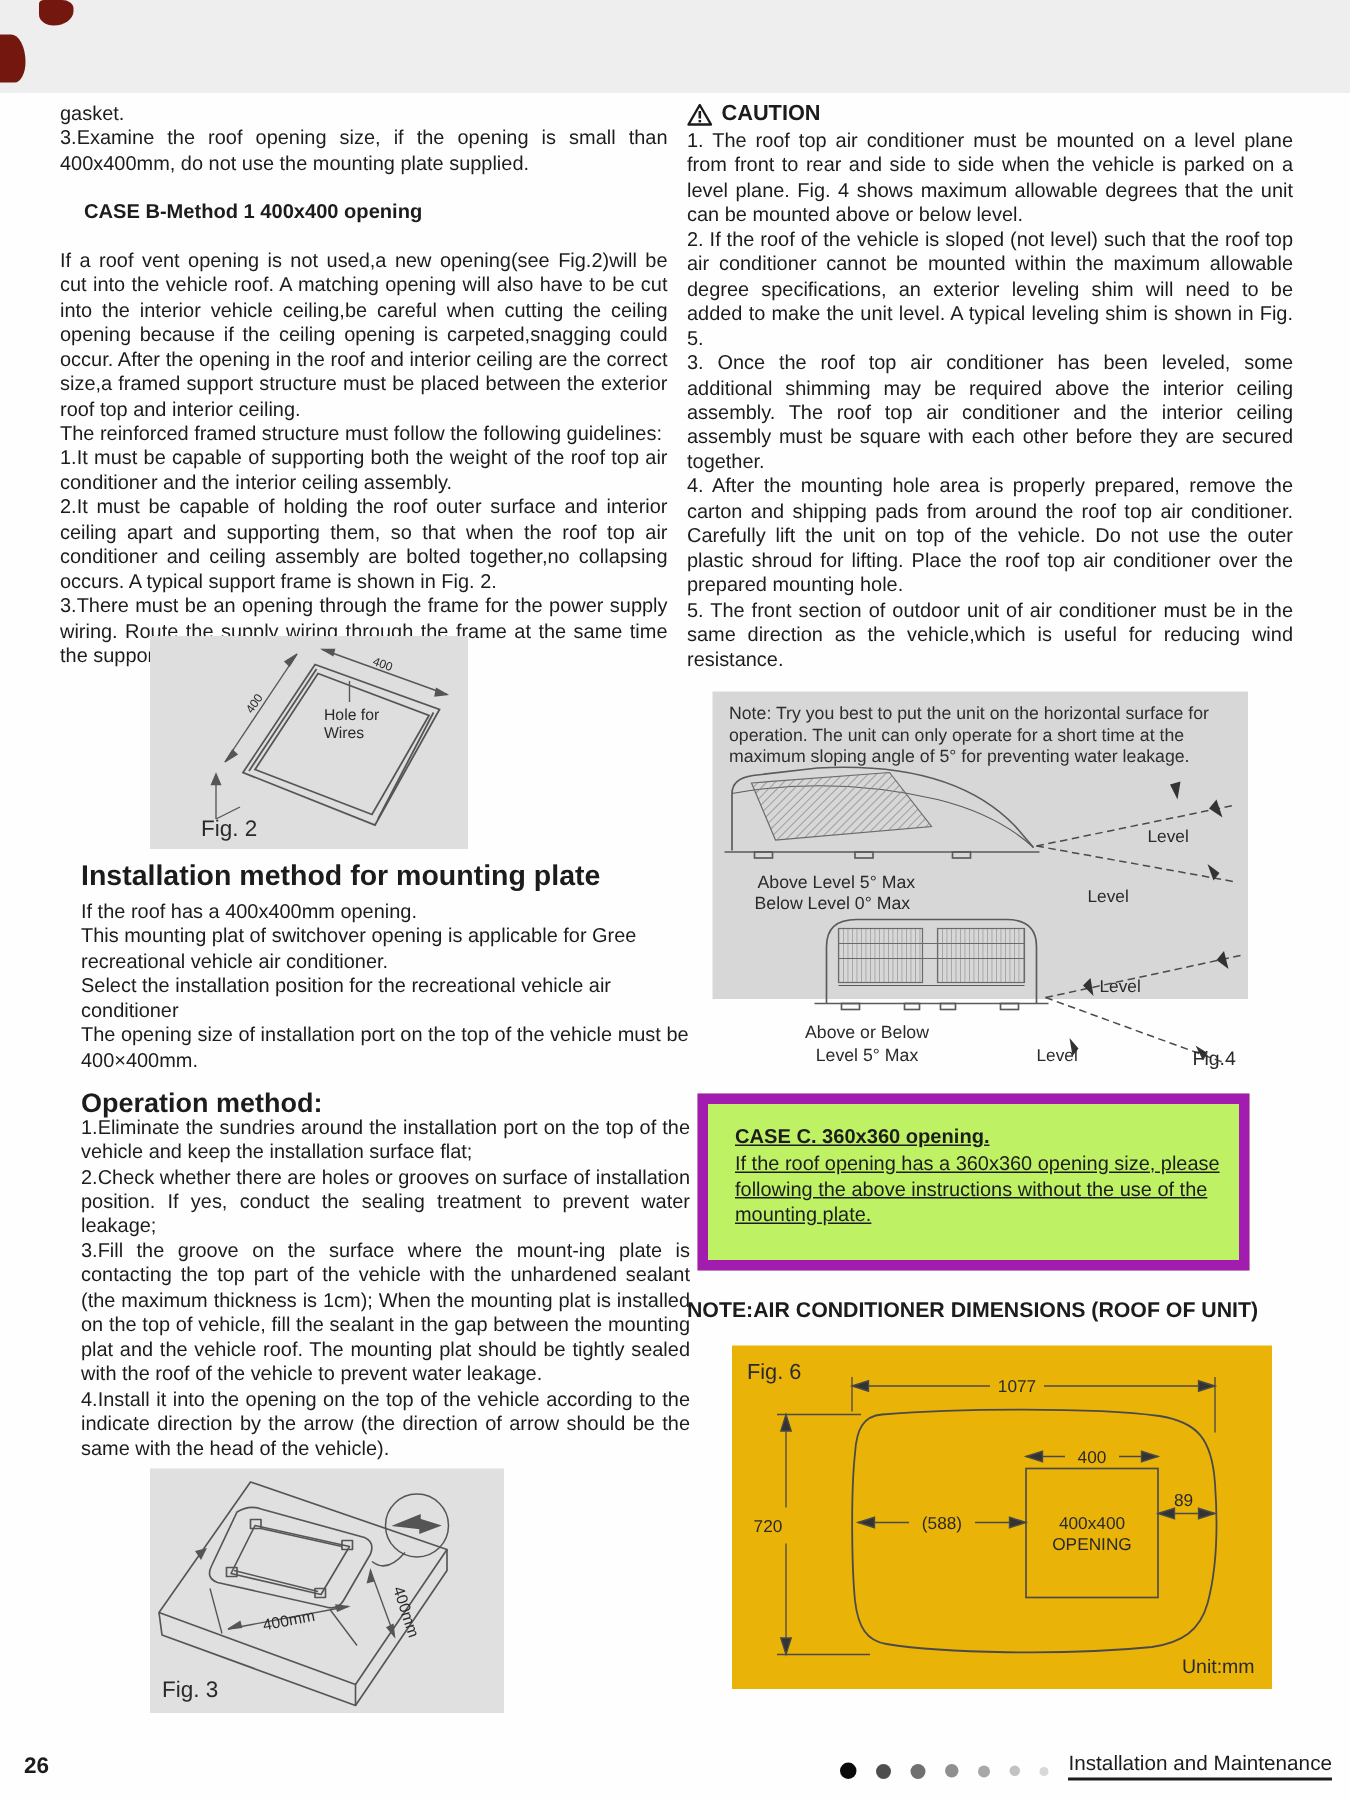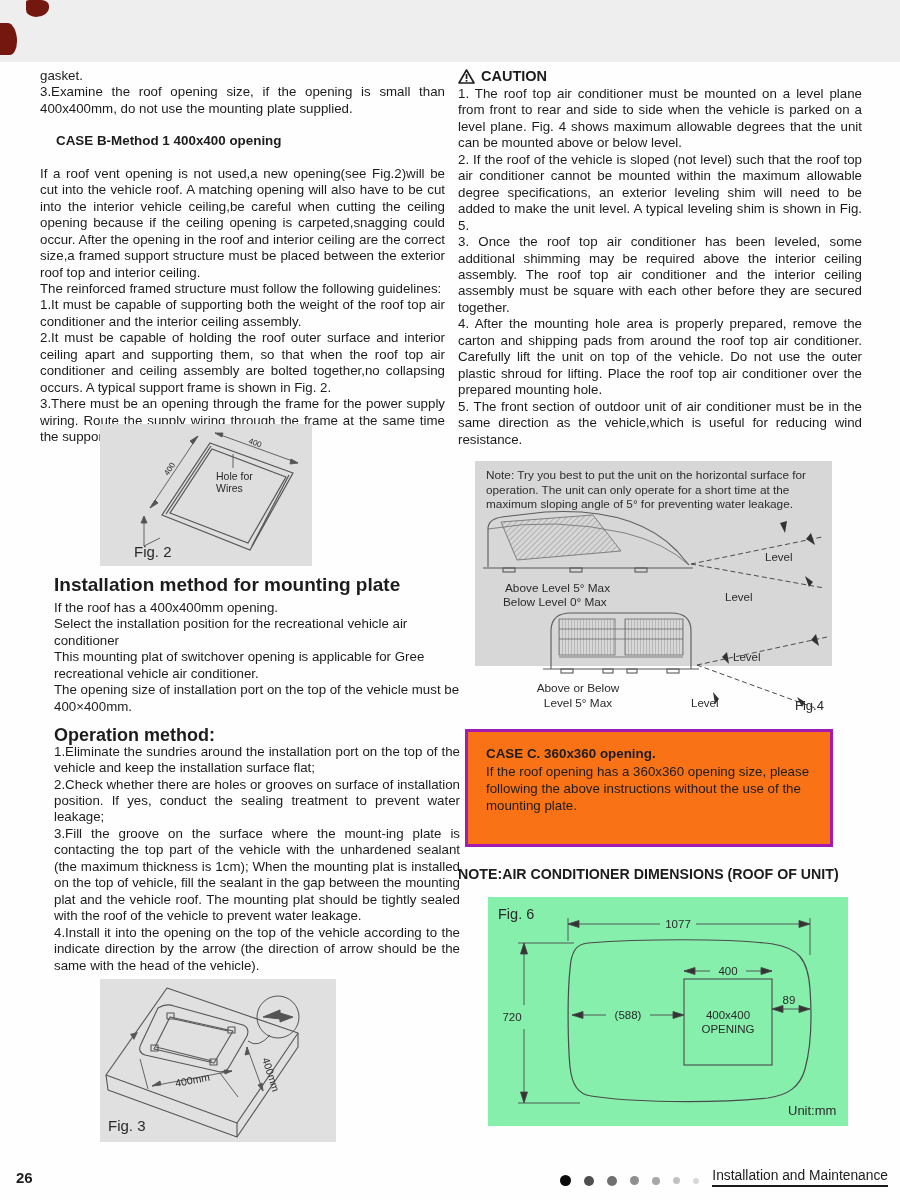--- a/index.html
+++ b/index.html
@@ -14,21 +14,21 @@
   .bodytext,.para{font-size:13.3px;line-height:16.45px;text-align:justify;margin:0;}
   .para-left{text-align:left;}
   .h-case{font-size:13.4px;font-weight:bold;margin:16px;line-height:16.45px;}
   .h-install{font-size:19px;font-weight:bold;margin:0 0 4px 0;line-height:22px;}
   .h-op{font-size:18px;font-weight:bold;margin:12px 0 0 0;line-height:16.45px;}
   .h-note{position:absolute;font-size:14.2px;font-weight:bold;margin:0;}
   .caution-head{display:flex;align-items:center;gap:6px;font-size:14.5px;font-weight:bold;
                 margin:0 0 2px 0;}
   .figbox{position:absolute;background:#dedede;}
   .figbox svg{display:block;}
-  .casec{position:absolute;border:3px solid #a21caf;background:#f97316;}
+  .casec{position:absolute;border:7px solid #a21caf;background:#bef264;text-decoration:underline;}
   .casec-title{font-size:13.4px;font-weight:bold;margin:0 0 1px 0;line-height:17px;}
   .casec-body{font-size:13.3px;line-height:17px;margin:0;}
   .fig4-note{position:absolute;left:11px;top:7px;width:338px;font-size:11.8px;
              line-height:14.6px;color:#2e2e2e;}
   .footer-page{position:absolute;left:16px;top:1169px;font-size:15px;font-weight:bold;}
   .footer-dots{position:absolute;left:560px;top:1175px;display:flex;align-items:center;gap:13px;}
   .footer-dots span{display:inline-block;border-radius:50%;}
   .footer-section{position:absolute;top:1168px;right:12px;font-size:13.8px;
                   border-bottom:2px solid #1c1c1c;padding-bottom:2px;}
   .svgtext{font-family:"Liberation Sans",sans-serif;fill:#2a2a2a;}
@@ -76,22 +76,22 @@
       <text class="svgtext" x="148" y="19" font-size="8" transform="rotate(20 148 19)">400</text>
       <text class="svgtext" x="116" y="56" font-size="10.5">Hole for</text>
       <text class="svgtext" x="116" y="68" font-size="10.5">Wires</text>
       <text class="svgtext" x="34" y="133" font-size="15">Fig. 2</text>
     </svg>
   </div>
 
   <div class="col" style="left:40px;top:574px;width:406px;margin-left:14px;">
     <p class="h-install">Installation method for mounting plate</p>
     <p class="para para-left">If the roof has a 400x400mm opening.</p>
+    <p class="para para-left">This mounting plat of switchover opening is applicable for Gree recreational vehicle air conditioner.</p>
     <p class="para para-left">Select the installation position for the recreational vehicle air conditioner</p>
-    <p class="para para-left">This mounting plat of switchover opening is applicable for Gree recreational vehicle air conditioner.</p>
     <p class="para para-left">The opening size of installation port on the top of the vehicle must be 400×400mm.</p>
     <p class="h-op">Operation method:</p>
     <p class="para">1.Eliminate the sundries around the installation port on the top of the vehicle and keep the installation surface flat;</p>
     <p class="para">2.Check whether there are holes or grooves on surface of installation position. If yes, conduct the sealing treatment to prevent water leakage;</p>
     <p class="para">3.Fill the groove on the surface where the mount-ing plate is contacting the top part of the vehicle with the unhardened sealant (the maximum thickness is 1cm); When the mounting plat is installed on the top of vehicle, fill the sealant in the gap between the mounting plat and the vehicle roof. The mounting plat should be tightly sealed with the roof of the vehicle to prevent water leakage.</p>
     <p class="para">4.Install it into the opening on the top of the vehicle according to the indicate direction by the arrow (the direction of arrow should be the same with the head of the vehicle).</p>
   </div>
 
   <div class="figbox" style="left:100px;top:979px;width:236px;height:163px;background:#e0e0e0;">
     <svg width="236" height="163" viewBox="0 0 236 163">
@@ -213,21 +213,21 @@
     </svg>
   </div>
 
   <div class="casec" style="left:465px;top:729px;width:368px;height:118px;padding:13px 0 0 18px;box-sizing:border-box;">
     <p class="casec-title">CASE C. 360x360 opening.</p>
     <p class="casec-body" style="width:330px;">If the roof opening has a 360x360 opening size, please following the above instructions without the use of the mounting plate.</p>
   </div>
 
   <p class="h-note" style="left:458px;top:866px;">NOTE:AIR CONDITIONER DIMENSIONS (ROOF OF UNIT)</p>
 
-  <div class="figbox" style="left:488px;top:897px;width:360px;height:229px;background:#86efac;">
+  <div class="figbox" style="left:488px;top:897px;width:360px;height:229px;background:#eab308;">
     <svg width="360" height="229" viewBox="0 0 360 229">
 
       <path d="M100,46 C150,42 240,41 285,47 C310,51 320,62 322,92 C324,120 323,150 317,172 C312,190 300,198 280,201 C220,207 140,205 103,199 C90,197 84,188 82,170 C80,150 79,100 82,72 C83,55 88,47 100,46 Z" fill="none" stroke="#4a4a4a" stroke-width="1.2"></path>
 
       <rect x="196" y="82" width="88" height="86" fill="none" stroke="#4a4a4a" stroke-width="1.1"></rect>
 
       <g stroke="#4a4a4a" stroke-width="0.9" fill="#333">
         <line x1="80" y1="27" x2="172" y2="27" fill="none"></line>
         <line x1="208" y1="27" x2="322" y2="27" fill="none"></line>
         <polygon points="80,27 91,23.5 91,30.5"></polygon>

